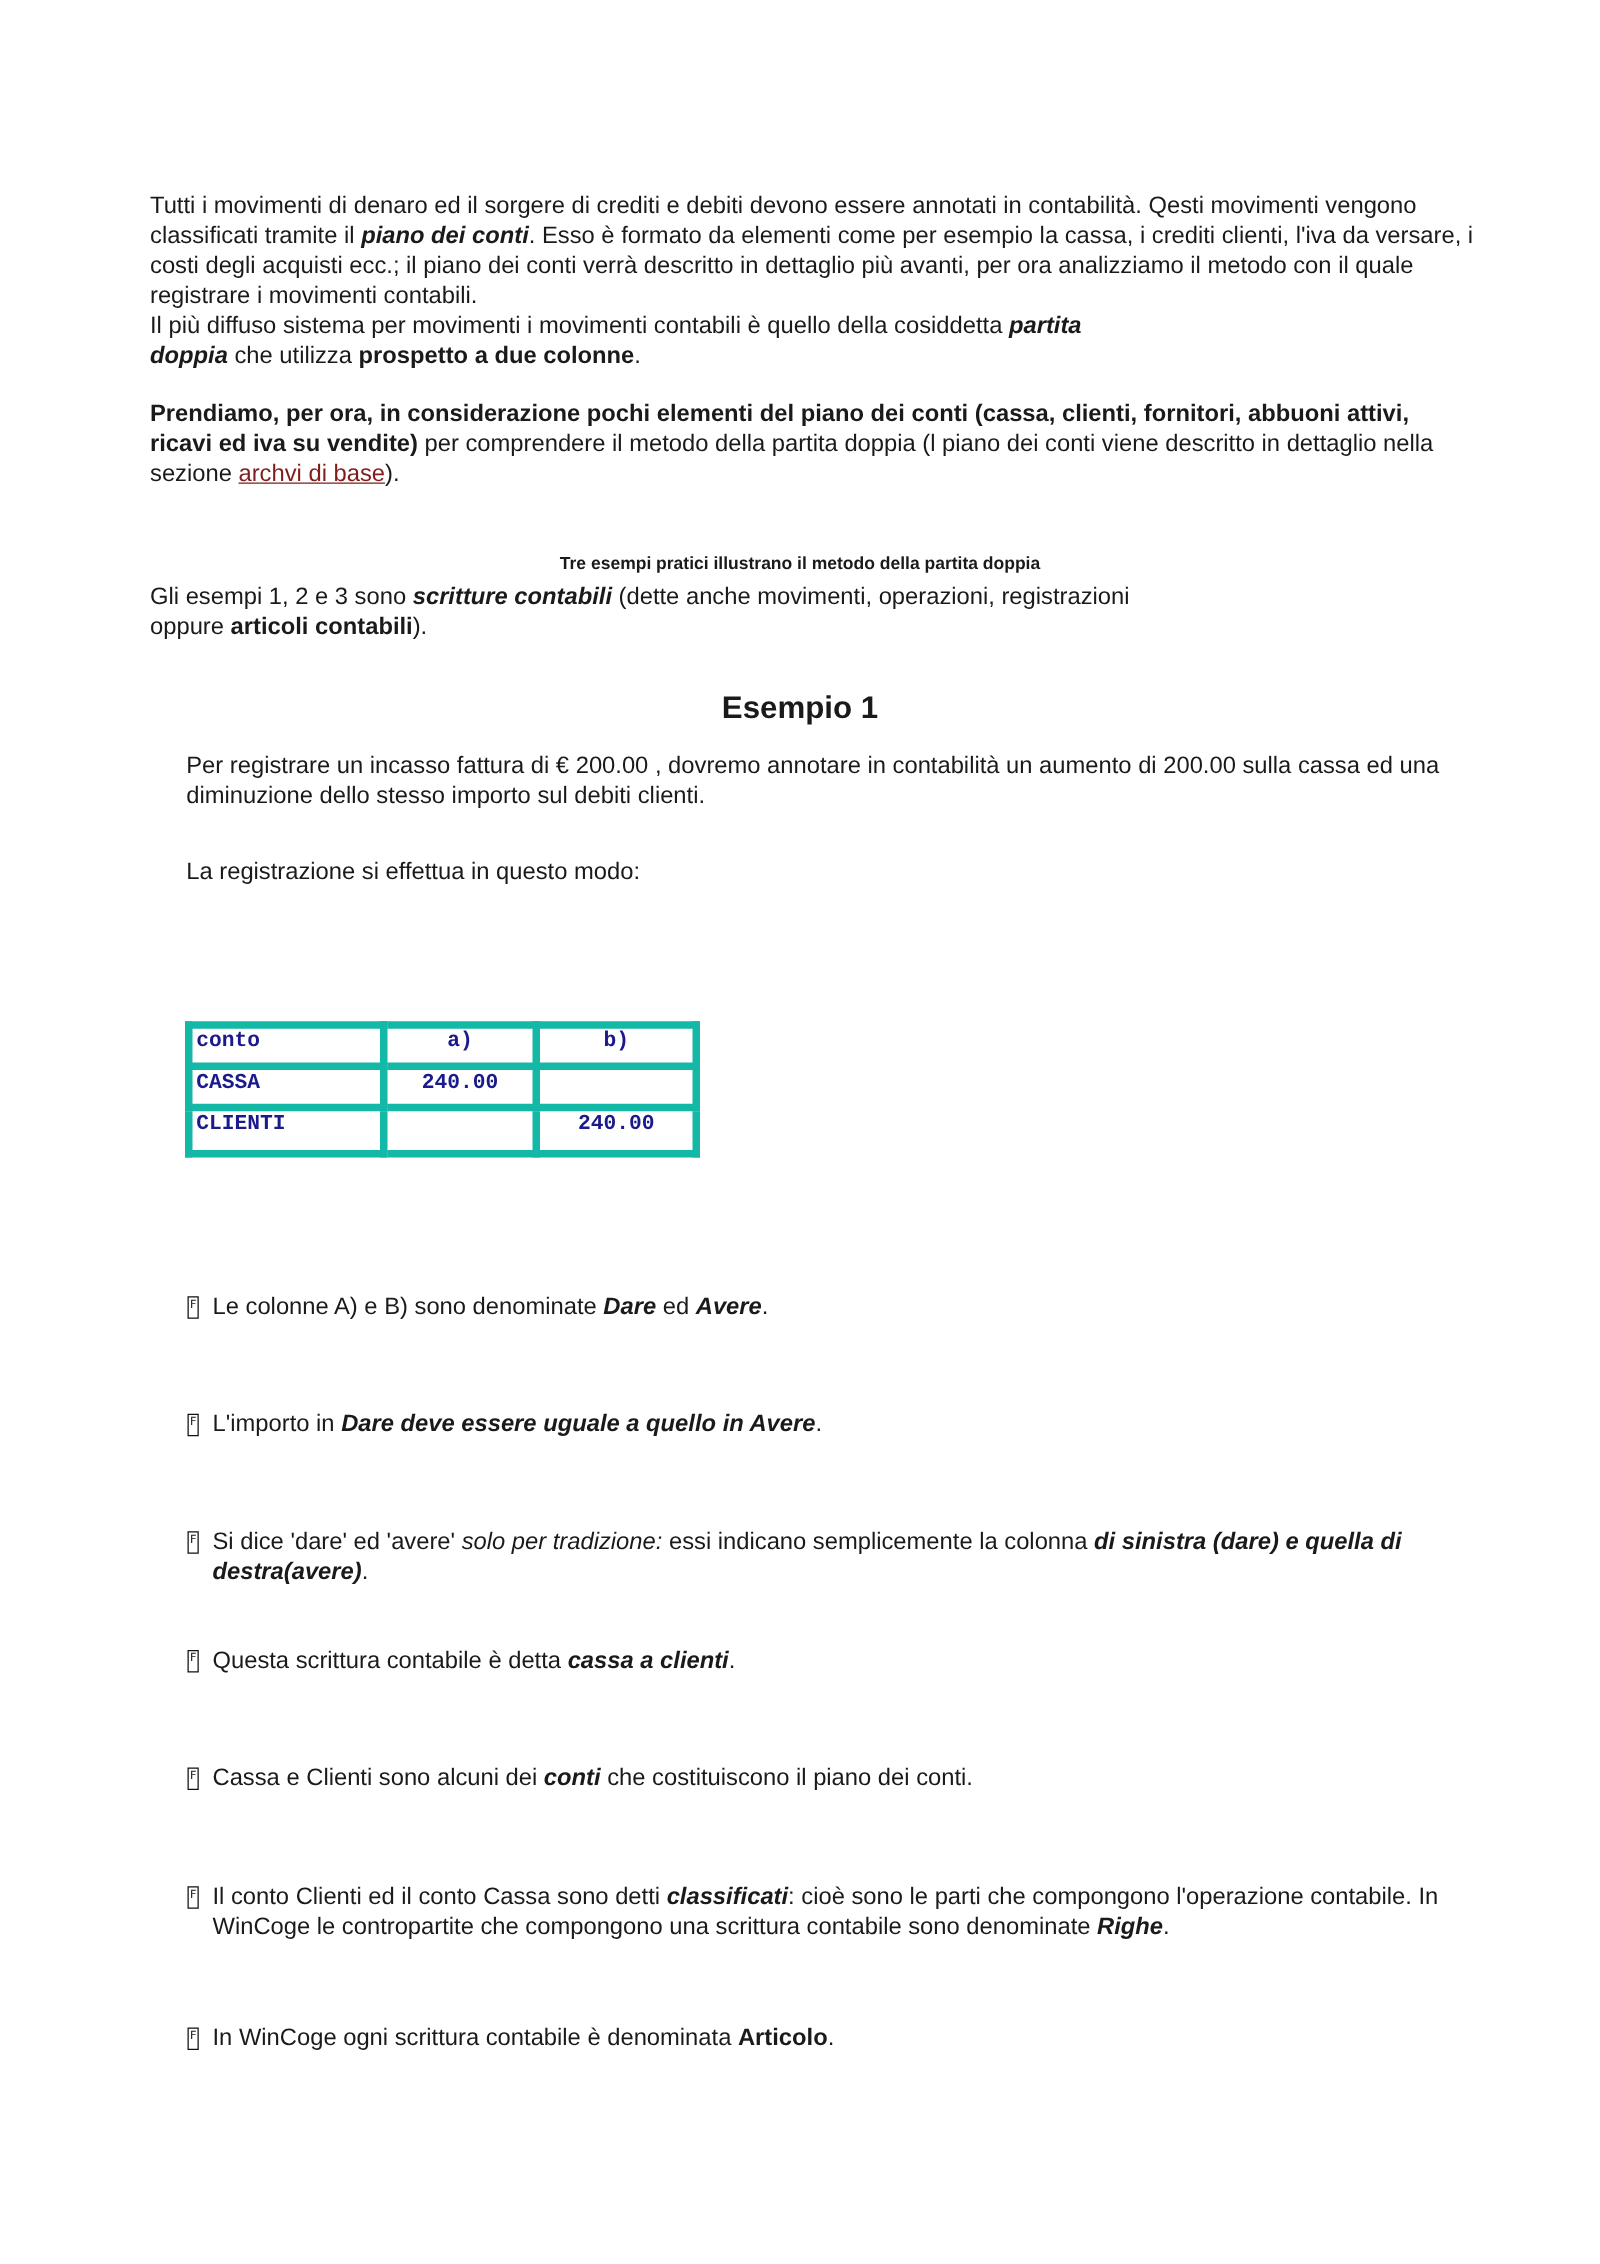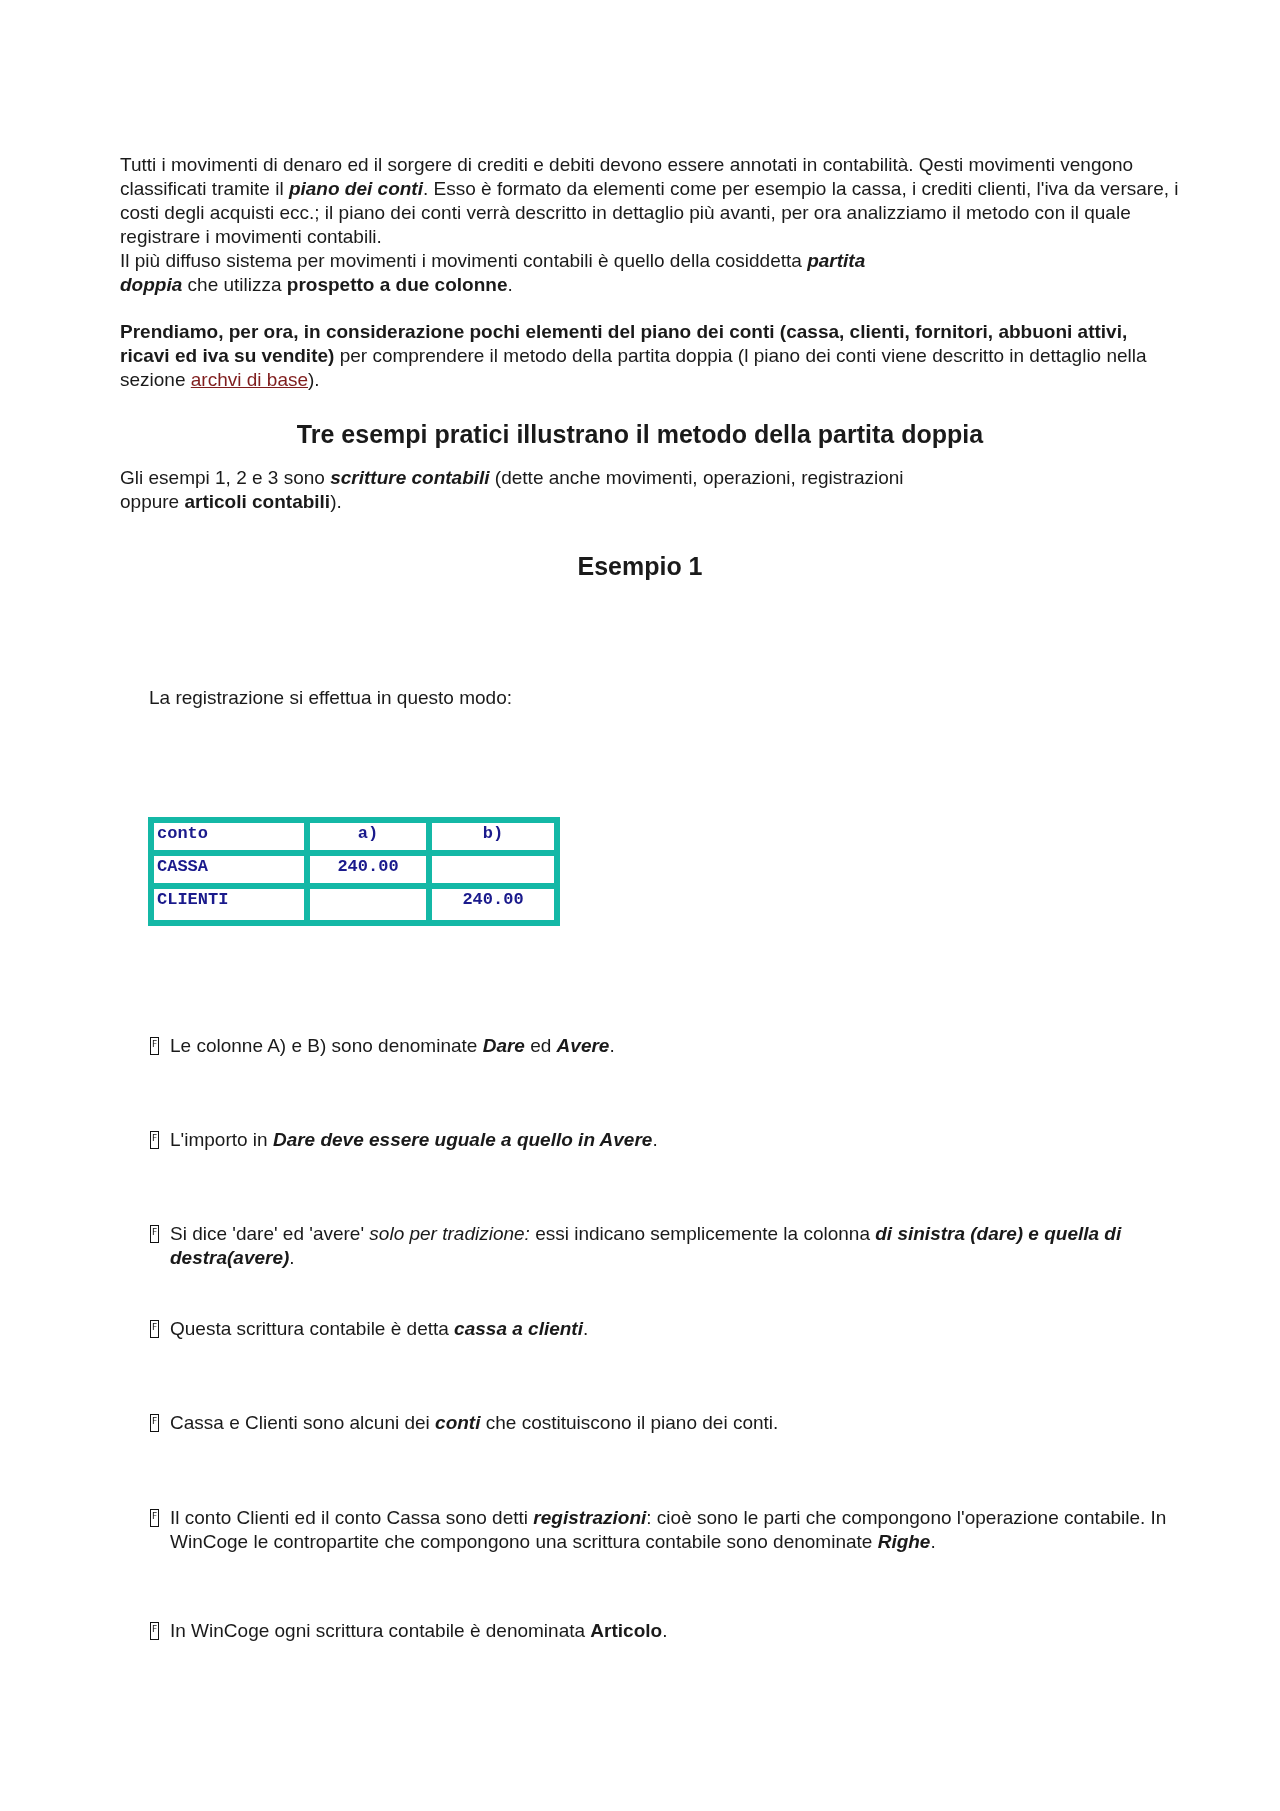--- a/index.html
+++ b/index.html
@@ -36,21 +36,21 @@
       text-decoration: underline;
     }
     .center-heading {
       position: absolute;
       left: 120px;
       width: 1040px;
       text-align: center;
       font-weight: bold;
       margin: 0;
     }
-    .h-small { top: 422px; font-size: 25px; }
+    .h-small { top: 438px; font-size: 14px; }
     .h-large { top: 551px; font-size: 25px; line-height: 30px; }
     .indent { left: 149px; width: 1020px; }
 
     table.ledger {
       position: absolute;
       left: 148px;
       top: 817px;
       border-collapse: collapse;
       font-family: "Liberation Mono", "DejaVu Sans Mono", monospace;
       font-weight: bold;
@@ -101,20 +101,21 @@
   <p class="para" style="top:249px;"><span>Il più diffuso sistema per movimenti i movimenti contabili è quello della cosiddetta </span><span class="bi">partita</span><br><span class="bi">doppia</span><span> che utilizza </span><b>prospetto a due colonne</b><span>.</span></p>
 
   <p class="para" style="top:320px;"><b>Prendiamo, per ora, in considerazione pochi elementi del piano dei conti (cassa, clienti, fornitori, abbuoni attivi, ricavi ed iva su vendite)</b><span> per comprendere il metodo della partita doppia (l piano dei conti viene descritto in dettaglio nella sezione </span><a class="link" href="#">archvi di base</a><span>).</span></p>
 
   <h3 class="center-heading h-small">Tre esempi pratici illustrano il metodo della partita doppia</h3>
 
   <p class="para" style="top:466px;"><span>Gli esempi 1, 2 e 3 sono </span><span class="bi">scritture contabili</span><span> (dette anche movimenti, operazioni, registrazioni</span><br><span>oppure </span><b>articoli contabili</b><span>).</span></p>
 
   <h2 class="center-heading h-large">Esempio 1</h2>
 
+  <p class="para indent" style="top:601px;">Per registrare un incasso fattura di € 200.00 , dovremo annotare in contabilità un aumento di 200.00 sulla cassa ed una diminuzione dello stesso importo sul debiti clienti.</p>
 
   <p class="para indent" style="top:686px;">La registrazione si effettua in questo modo:</p>
 
   <table class="ledger">
     <tbody>
         <tr>
       <td class="c0">conto</td>
       <td class="c1">a)</td>
       <td class="c2">b)</td>
     </tr>
@@ -151,21 +152,21 @@
     <span class="txt"><span>Questa scrittura contabile è detta </span><span class="bi">cassa a clienti</span><span>.</span></span>
   </div>
 
   <div class="bullet" style="top:1411px;">
     <span class="glyph">F</span>
     <span class="txt"><span>Cassa e Clienti sono alcuni dei </span><span class="bi">conti</span><span> che costituiscono il piano dei conti.</span></span>
   </div>
 
   <div class="bullet" style="top:1506px;">
     <span class="glyph">F</span>
-    <span class="txt"><span>Il conto Clienti ed il conto Cassa sono detti </span><span class="bi">registrazioni</span><span>: cioè sono le parti che compongono l'operazione contabile. In WinCoge le contropartite che compongono una scrittura contabile sono denominate </span><span class="bi">Righe</span><span>.</span></span>
+    <span class="txt"><span>Il conto Clienti ed il conto Cassa sono detti </span><span class="bi">classificati</span><span>: cioè sono le parti che compongono l'operazione contabile. In WinCoge le contropartite che compongono una scrittura contabile sono denominate </span><span class="bi">Righe</span><span>.</span></span>
   </div>
 
   <div class="bullet" style="top:1619px;">
     <span class="glyph">F</span>
     <span class="txt"><span>In WinCoge ogni scrittura contabile è denominata </span><b>Articolo</b><span>.</span></span>
   </div>
 
 </div>
 
 </body></html>

